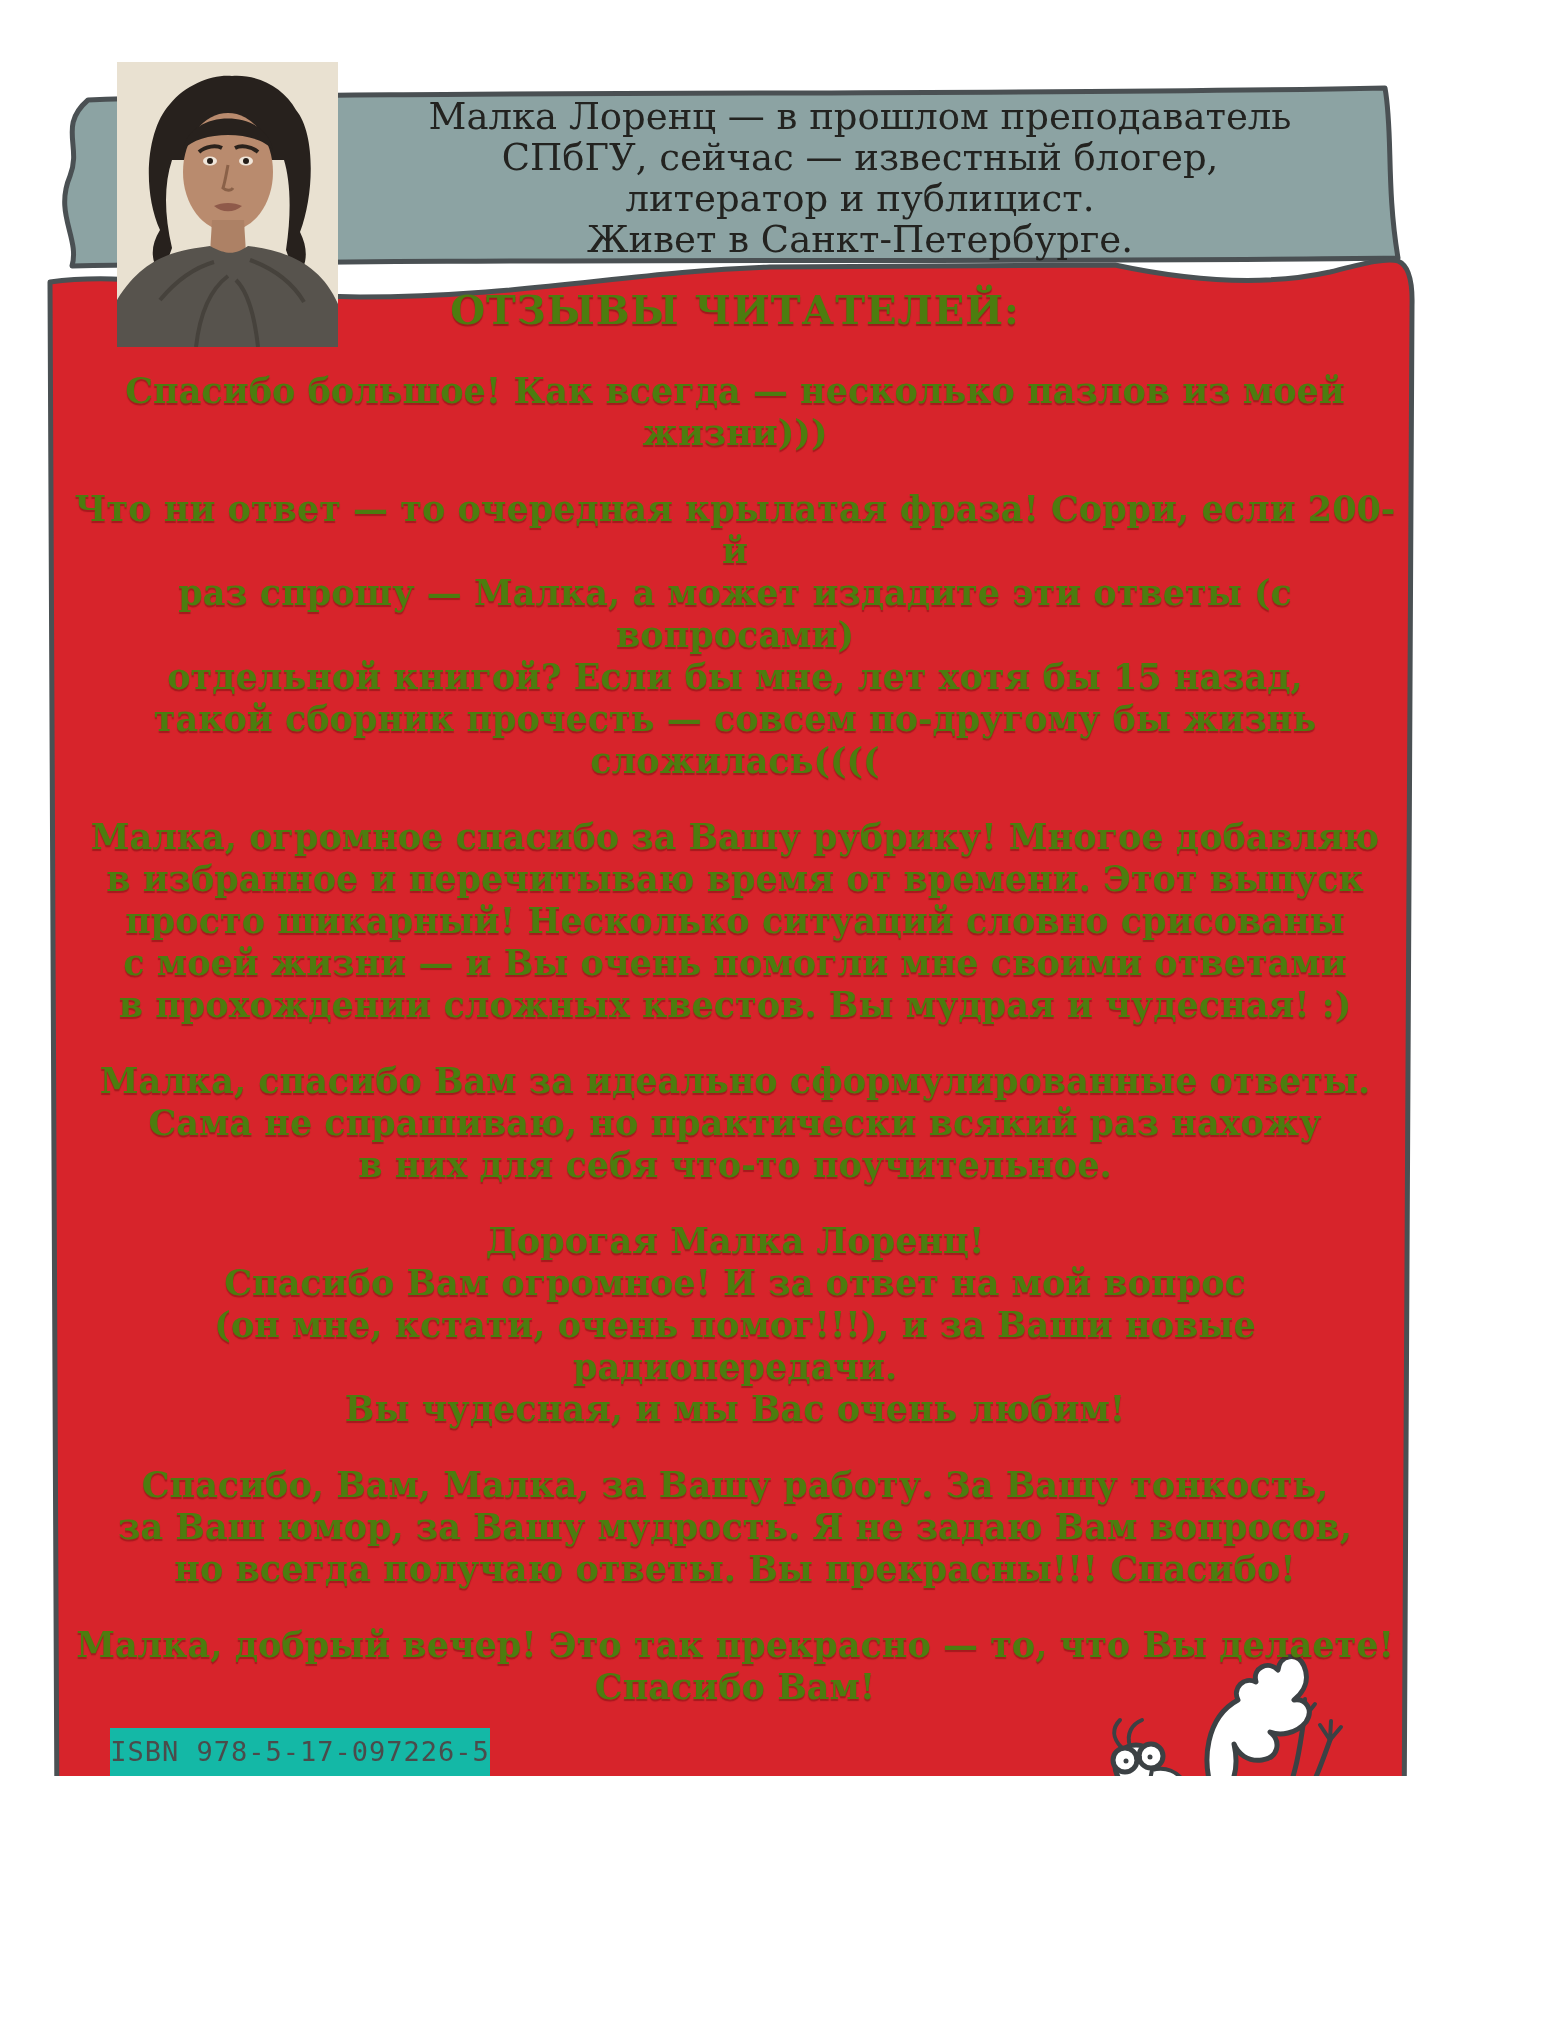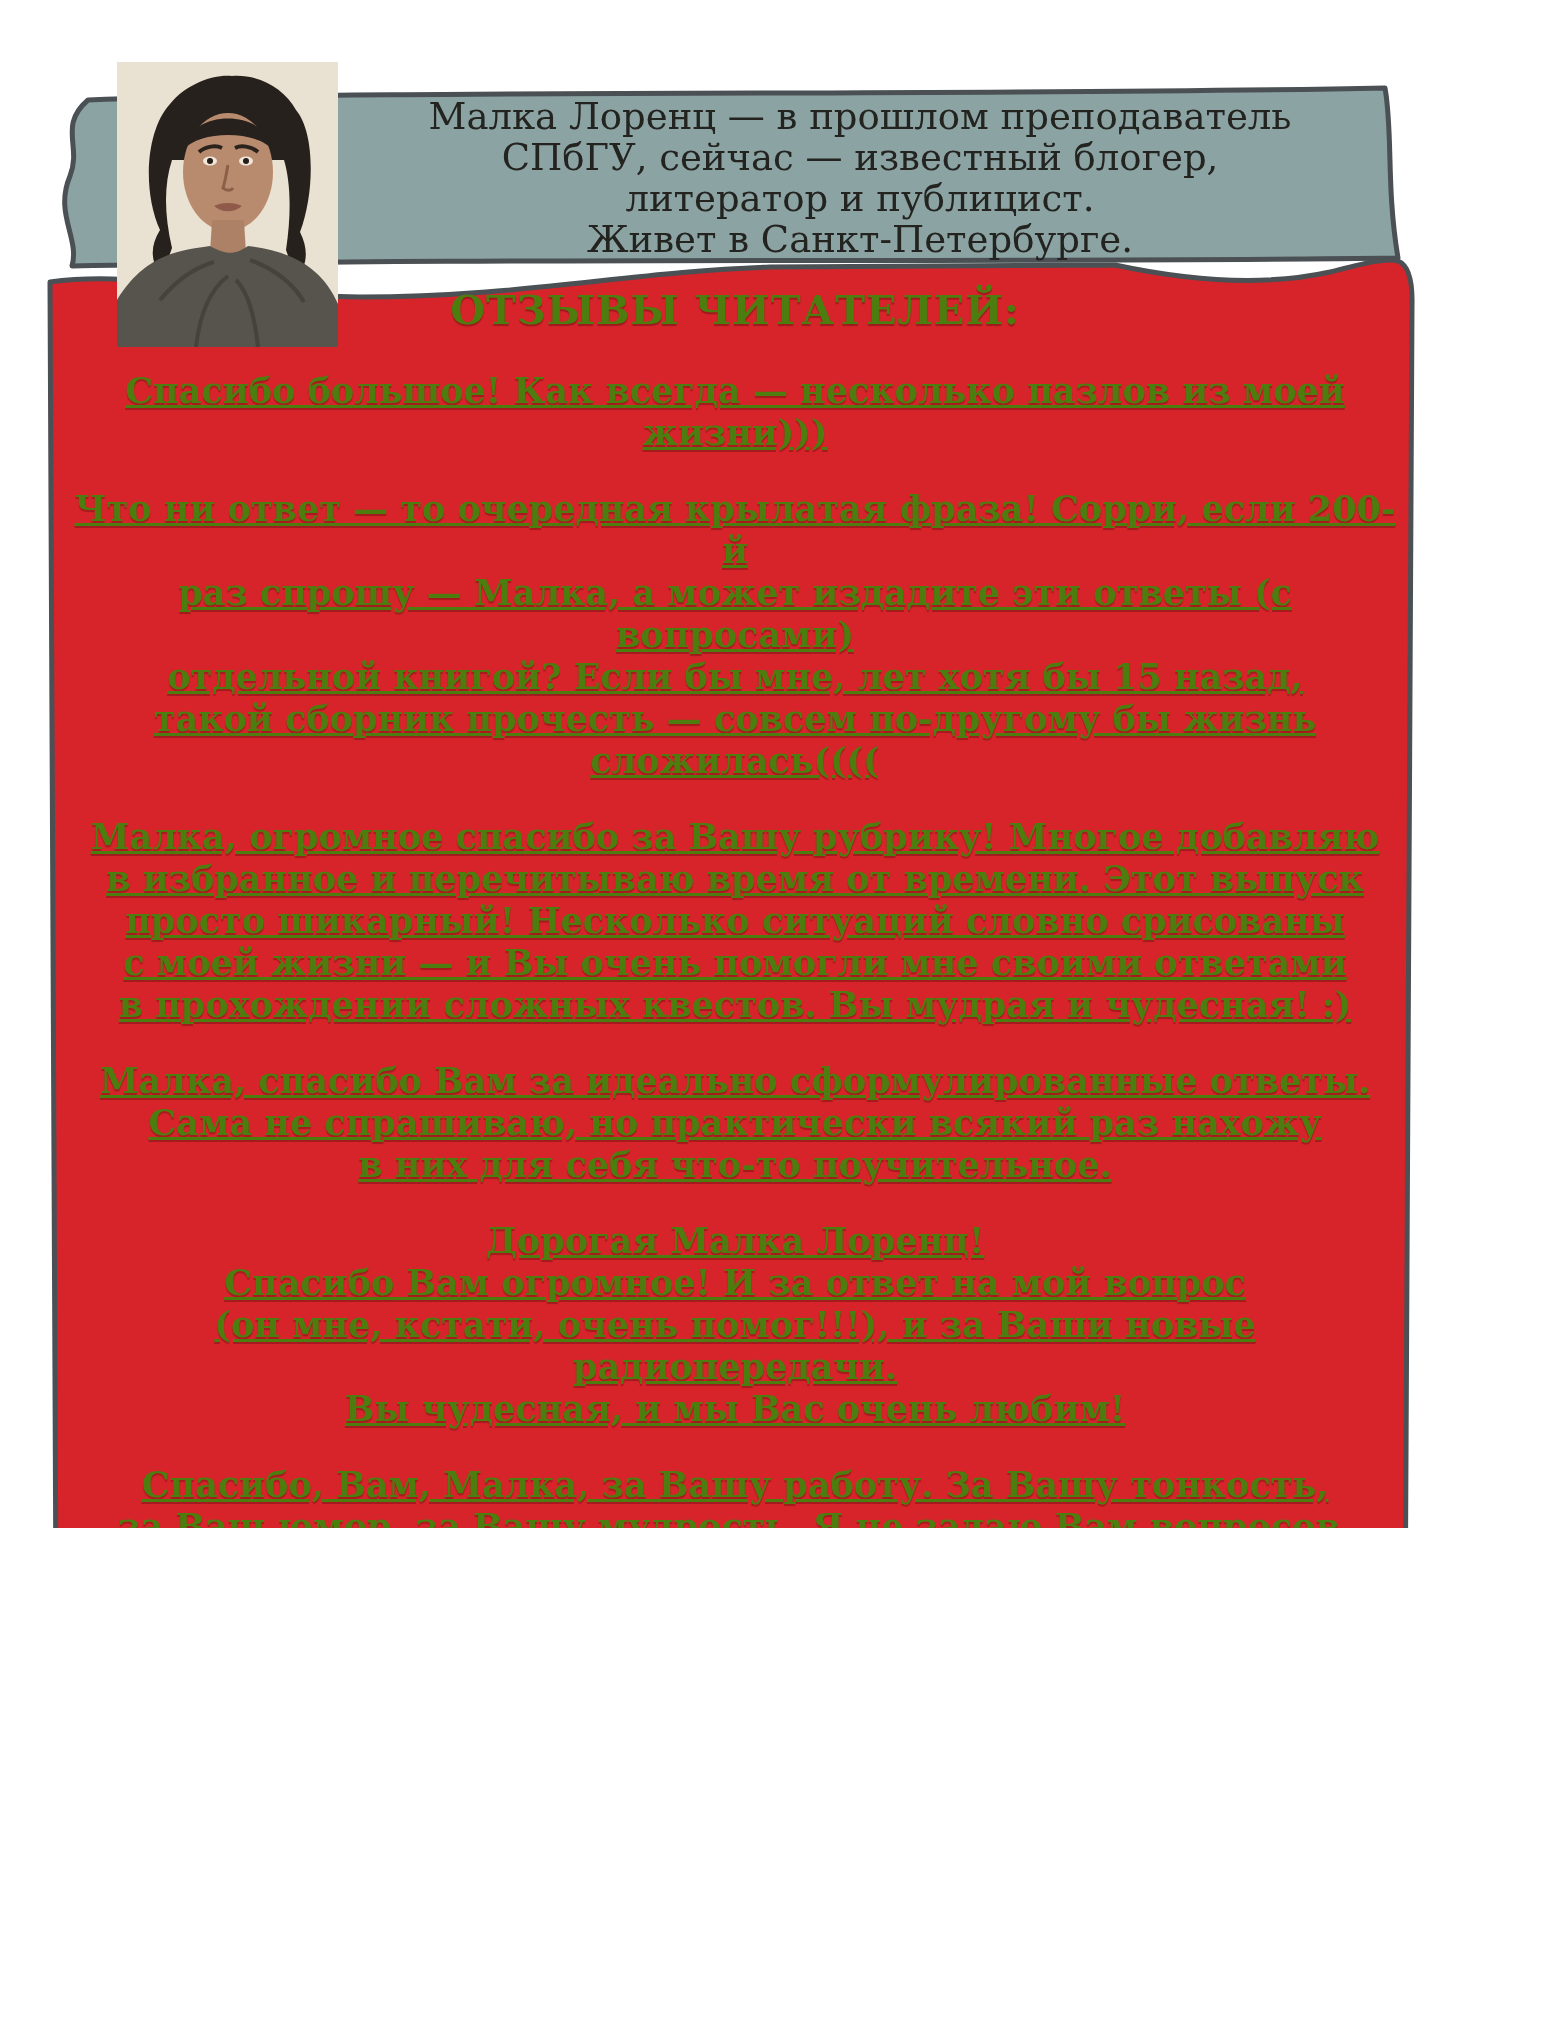--- a/index.html
+++ b/index.html
@@ -1,17 +1,17 @@
 <!DOCTYPE html>
 <html lang="ru"><head>
 <meta charset="utf-8">
 <style>
   html,body{margin:0;padding:0;background:#ffffff;}
   #page{
-    position:relative;width:1547px;height:1528px;background:#ffffff;
+    position:relative;width:1547px;height:1776px;background:#ffffff;
     overflow:hidden;font-family:"DejaVu Serif","Liberation Serif",serif;
   }
   #bg-art{position:absolute;left:0;top:0;width:1547px;height:2020px;z-index:0;}
 
   
   #banner-text{
     position:absolute;left:330px;top:96px;width:1060px;z-index:2;
     text-align:center;font-size:37px;line-height:41px;color:#232320;
     white-space:pre-line;letter-spacing:0px;
   }
@@ -20,21 +20,21 @@
   #reviews{
     position:absolute;left:70px;top:288px;width:1330px;z-index:2;
     text-align:center;color:#4d7c0f;
   }
   #reviews h2{
     margin:0 0 38px 0;font-size:40px;line-height:44px;font-weight:700;
     letter-spacing:1px;text-shadow:0 2px 1px rgba(90,10,10,.45);
   }
   #reviews p{
     margin:0 0 34px 0;font-size:35px;line-height:42px;font-weight:700;
-    white-space:pre-line;text-shadow:0 2px 1px rgba(90,10,10,.40);text-decoration:underline;
+    white-space:pre-line;text-shadow:0 2px 1px rgba(90,10,10,.40);
   }
 
   
   #isbn-box{
     position:absolute;left:110px;top:1728px;width:380px;height:218px;
     background:#14b8a6;z-index:3;
   }
   #isbn-label{
     position:absolute;left:0;top:8px;width:100%;text-align:center;
     font-family:"DejaVu Sans Mono","Liberation Mono",monospace;

